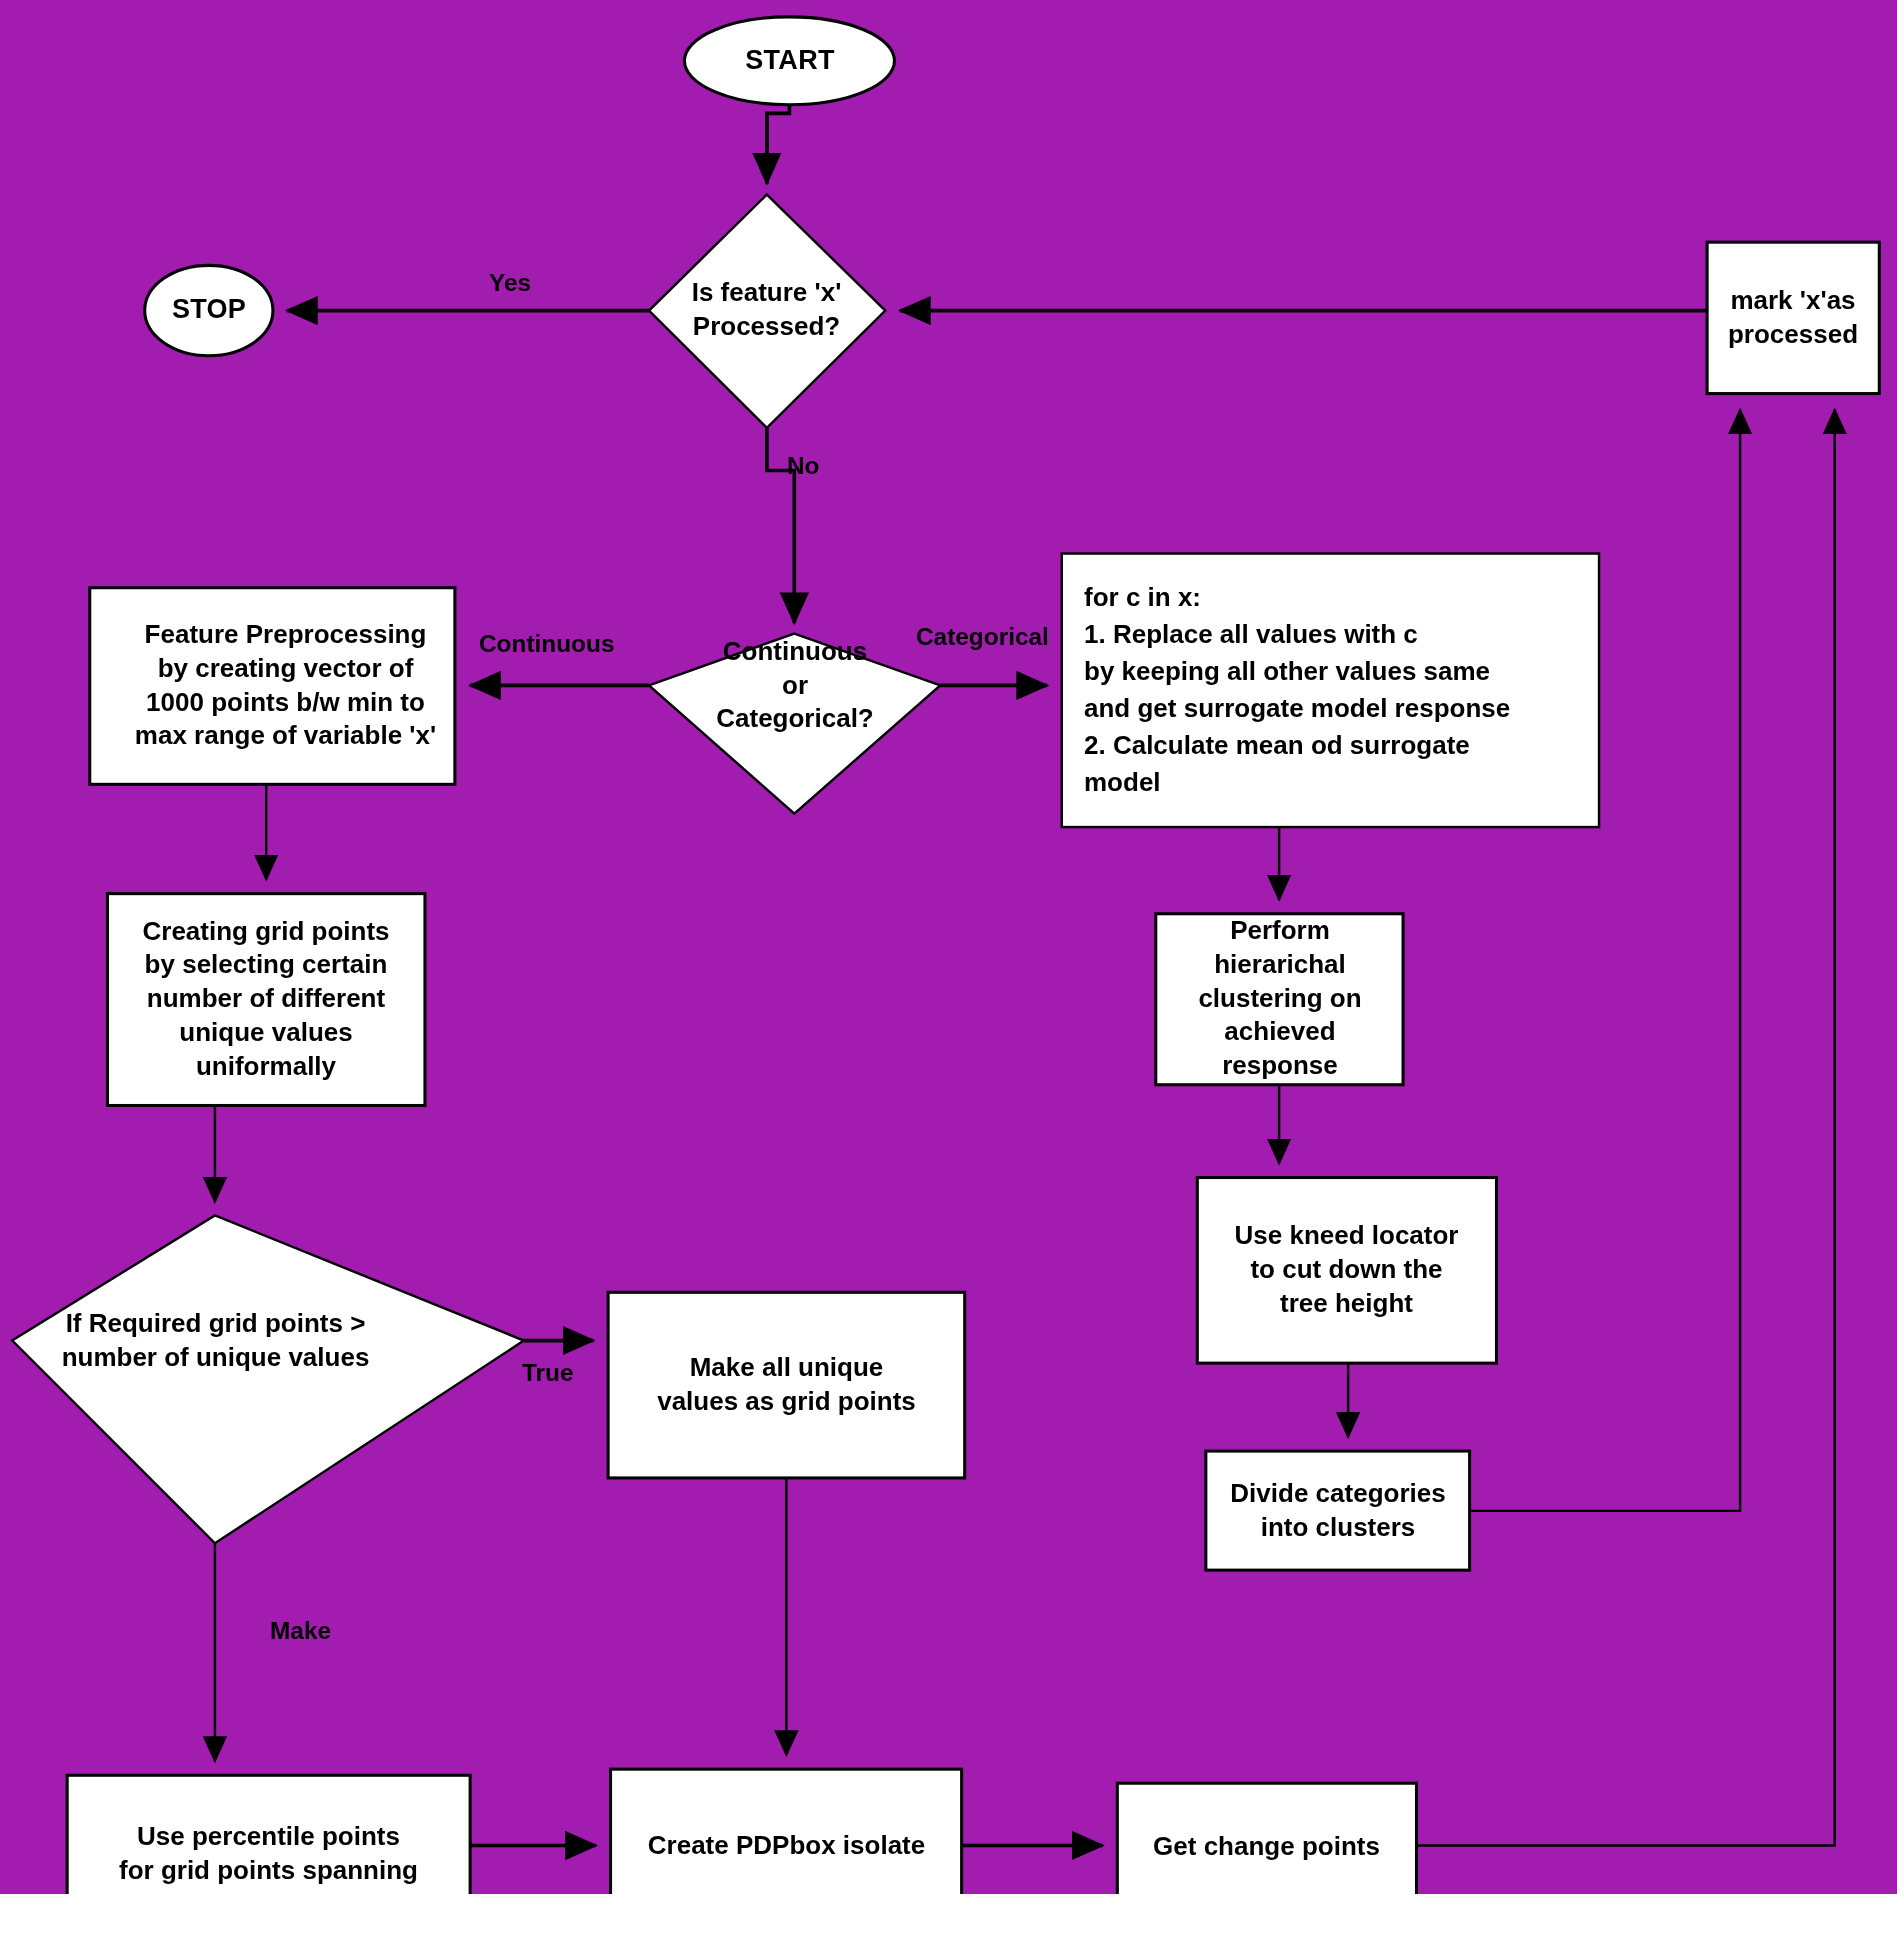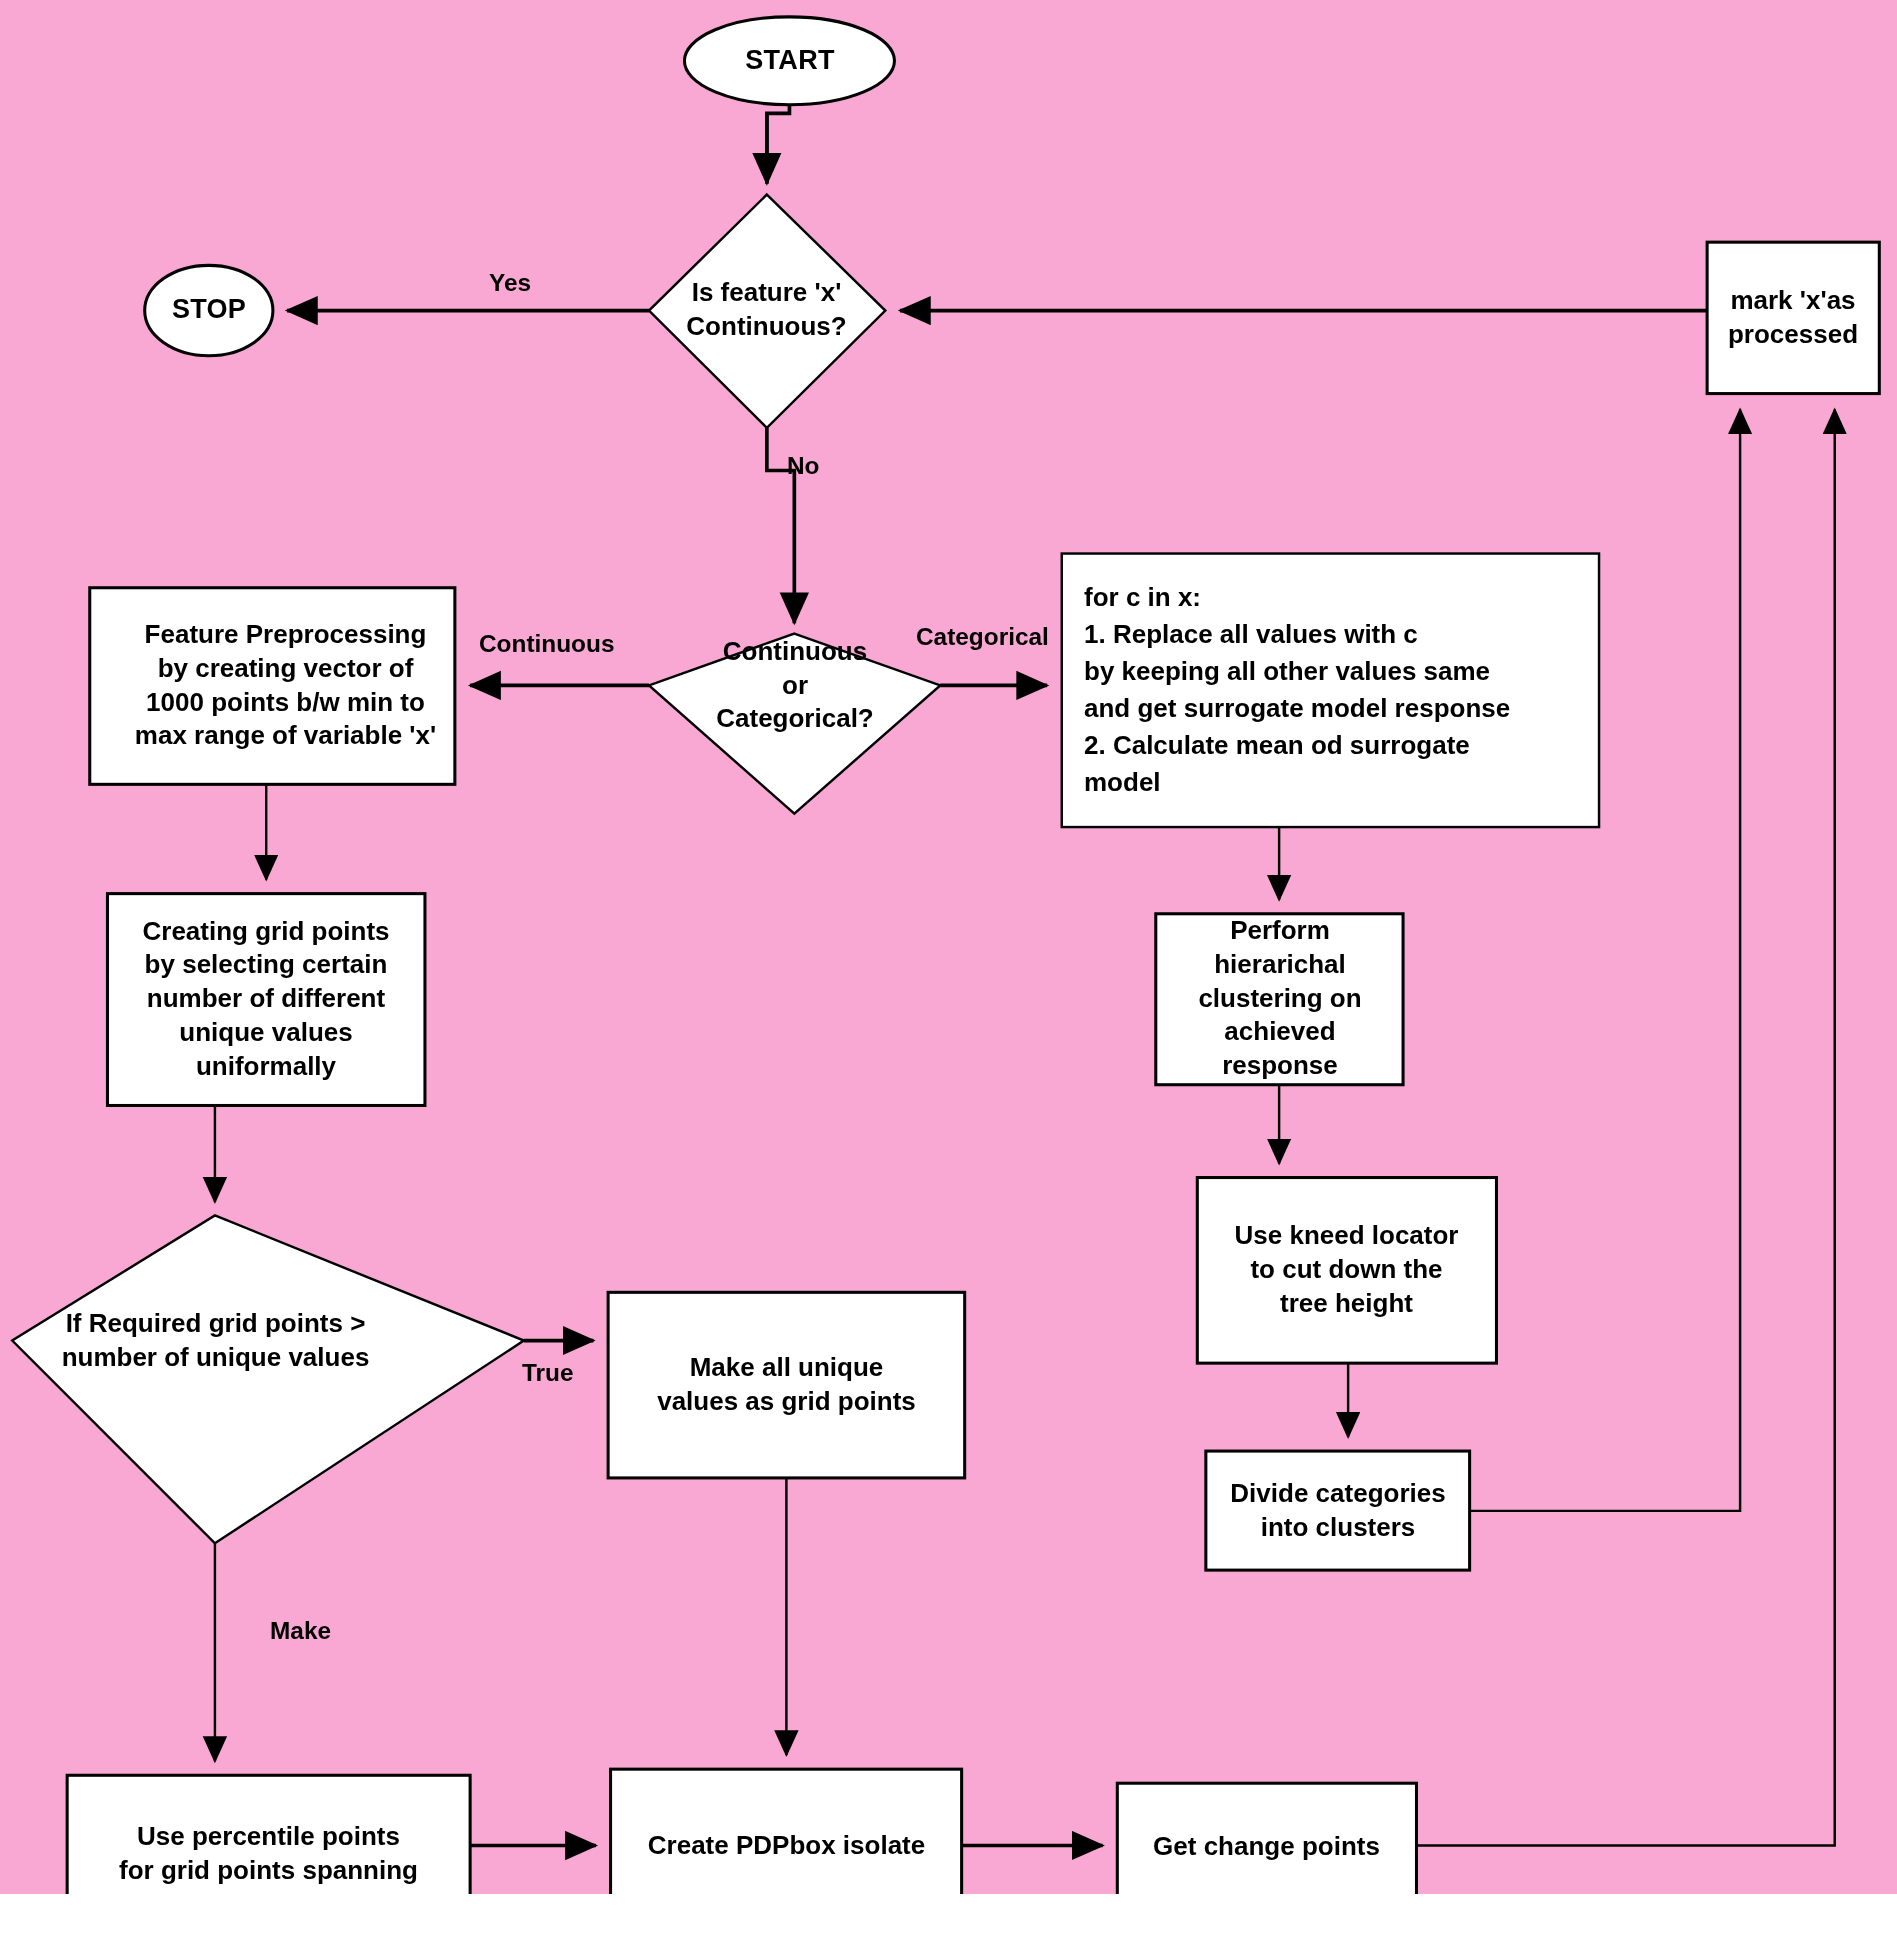--- a/index.html
+++ b/index.html
@@ -1,17 +1,17 @@
 <!DOCTYPE html>
 <html style="font-size:9.8px"><head>
 <meta charset="utf-8">
 <style>
   html,body{margin:0;padding:0;background:#ffffff;}
   body{font-family:"Liberation Sans",sans-serif;}
-  #canvas{position:relative;width:1897px;height:1894px;background:#f9a8d4;overflow:hidden;}
+  #canvas{position:relative;width:1897px;height:1894px;background:#a21caf;overflow:hidden;}
   svg#flow{position:absolute;left:0;top:0;width:1897px;height:1946px;}
   .node-text{
     position:absolute;
     display:flex;
     align-items:center;
     justify-content:center;
     text-align:center;
     font-weight:bold;
     color:#000000;
     line-height:1.30;
@@ -116,21 +116,21 @@
     <path class="conn-thin" d="M2208,2232 L2208,2353" marker-end="url(#arrow-thin)"></path>
 
     <path class="conn-thin" d="M2407,2474 L2850,2474 L2850,670" marker-end="url(#arrow-thin)"></path>
   </svg>
 
   <div class="node-text terminal-text" style="left:685px;top:16.5px;width:210px;height:88px;">START</div>
 
   <div class="node-text terminal-text" style="left:145px;top:265px;width:128px;height:90px;">STOP</div>
 
   <div class="node-text decision-text" style="left:661px;top:255px;width:211px;height:110px;">Is feature 'x'
-Continuous?</div>
+Processed?</div>
 
   <div class="node-text process-text" style="left:1712px;top:247px;width:162px;height:142px;">mark 'x'as
 processed</div>
 
   <div class="node-text decision-text" style="left:688px;top:623px;width:214px;height:125px;">Continuous
 or
 Categorical?</div>
 
   <div class="node-text process-text" style="left:108px;top:592px;width:355px;height:187px;">Feature Preprocessing
 by creating vector of

